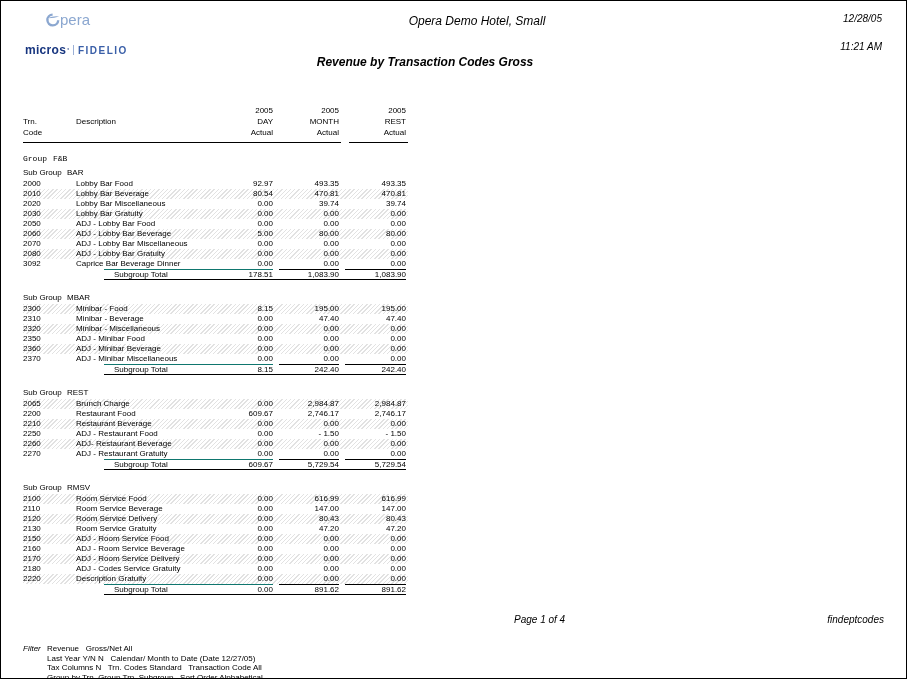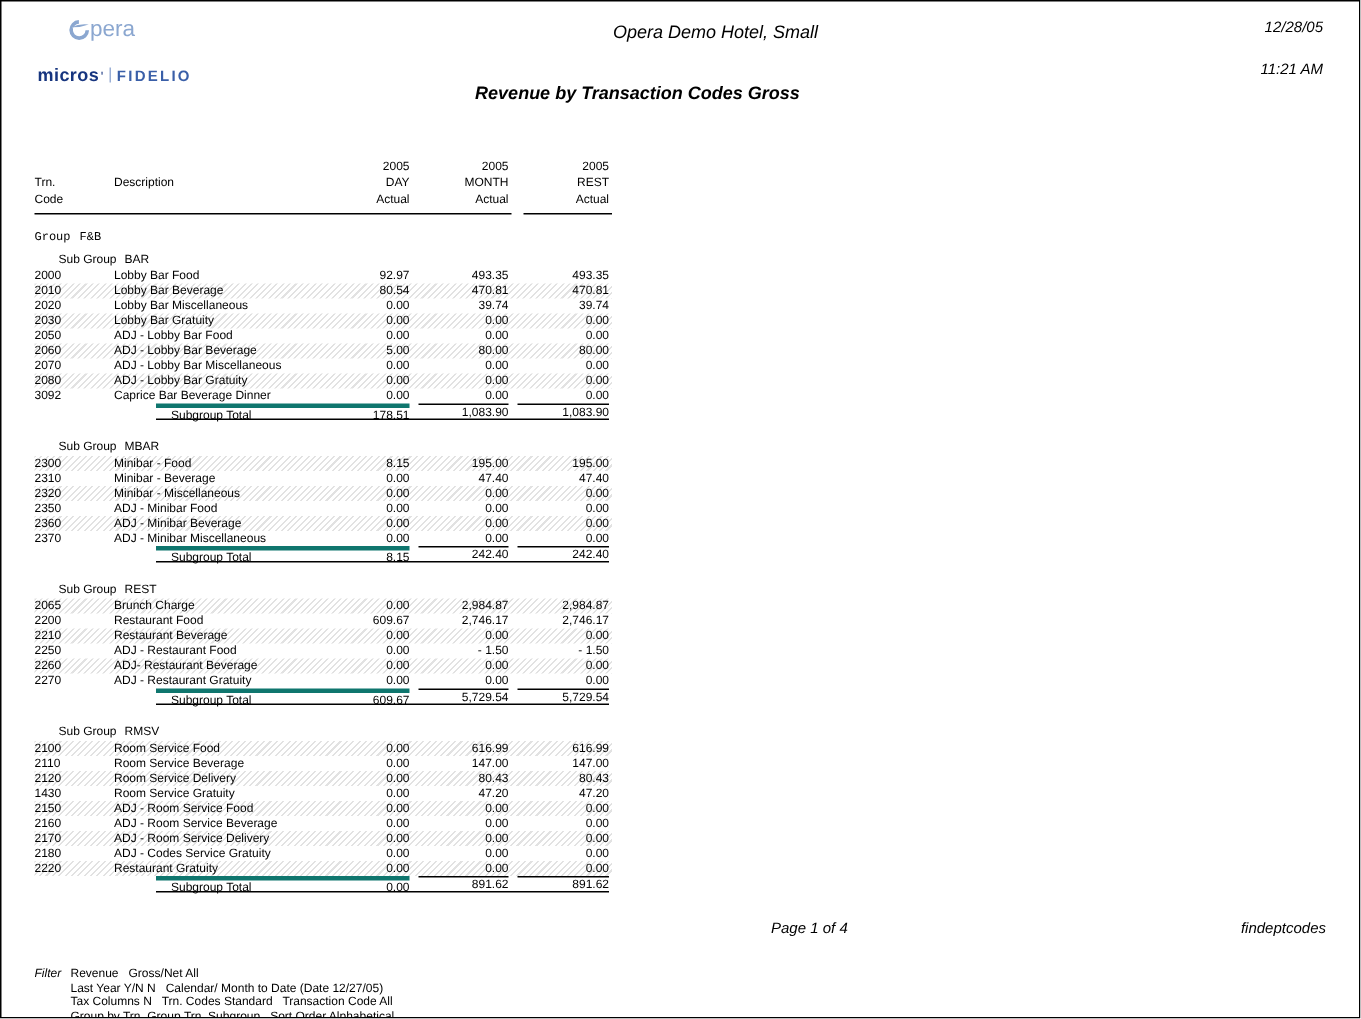--- a/index.html
+++ b/index.html
@@ -41,26 +41,26 @@
 
   .hdr-underline { position:relative; height:5px; width:385px; }
   .hdr-underline .seg1 { position:absolute; left:0;   top:4px; width:318px; height:1px; background:#000; }
   .hdr-underline .seg2 { position:absolute; left:326px;top:4px; width:59px;  height:1px; background:#000; }
 
   .group-row { display:flex; margin-top:11px; height:10px; line-height:10px; font-size:8px;font-family:Liberation Mono, monospace; }
   .g-label { width:30px; }
 
   .section { margin-top:13px; }
   .section:first-child { margin-top:4px; }
-  .subheader-row { display:flex; height:10px; line-height:10px; font-size:8px; margin-bottom:1px;margin-left:16px; }
+  .subheader-row { display:flex; height:10px; line-height:10px; font-size:8px; margin-bottom:1px; }
   .sub-label { width:44px; }
 
   .total-row { display:flex; margin-left:81px; width:302px; height:11px; line-height:10px;
     font-size:8px; border-bottom:1px solid #000; box-sizing:border-box; }
-  .t-a { width:169px; border-top:3px solid #0f766e; display:flex; justify-content:space-between;
+  .t-a { width:169px; border-top:1px solid #0f766e; display:flex; justify-content:space-between;
     padding-left:10px; box-sizing:border-box; }
   .t-gap { width:6px; }
   .t-b { width:60px; border-top:1px solid #000; text-align:right; box-sizing:border-box; }
   .t-c { width:61px; border-top:1px solid #000; text-align:right; box-sizing:border-box; }
 
   
   .filter-block { position:absolute; left:22px; top:625px; display:flex; font-size:8px;margin-top:18px; }
   .filter-label { font-style:italic; width:24px; line-height:9.6px; }
   .filter-lines div { line-height:9.6px; white-space:pre; }
   .page-info { position:absolute; left:513px; top:613px; font-size:10px; font-style:italic; }
@@ -347,21 +347,21 @@
             <div class="c-year">147.00</div>
           </div>
           <div class="row hatch">
             <div class="c-code">2120</div>
             <div class="c-desc">Room Service Delivery</div>
             <div class="c-day">0.00</div>
             <div class="c-month">80.43</div>
             <div class="c-year">80.43</div>
           </div>
           <div class="row">
-            <div class="c-code">1430</div>
+            <div class="c-code">2130</div>
             <div class="c-desc">Room Service Gratuity</div>
             <div class="c-day">0.00</div>
             <div class="c-month">47.20</div>
             <div class="c-year">47.20</div>
           </div>
           <div class="row hatch">
             <div class="c-code">2150</div>
             <div class="c-desc">ADJ - Room Service Food</div>
             <div class="c-day">0.00</div>
             <div class="c-month">0.00</div>
@@ -383,21 +383,21 @@
           </div>
           <div class="row">
             <div class="c-code">2180</div>
             <div class="c-desc">ADJ - Codes Service Gratuity</div>
             <div class="c-day">0.00</div>
             <div class="c-month">0.00</div>
             <div class="c-year">0.00</div>
           </div>
           <div class="row hatch">
             <div class="c-code">2220</div>
-            <div class="c-desc">Restaurant Gratuity</div>
+            <div class="c-desc">Description Gratuity</div>
             <div class="c-day">0.00</div>
             <div class="c-month">0.00</div>
             <div class="c-year">0.00</div>
           </div>
           <div class="total-row">
             <div class="t-a">
               <div>Subgroup Total</div>
               <div>0.00</div>
             </div>
             <div class="t-gap"></div>

